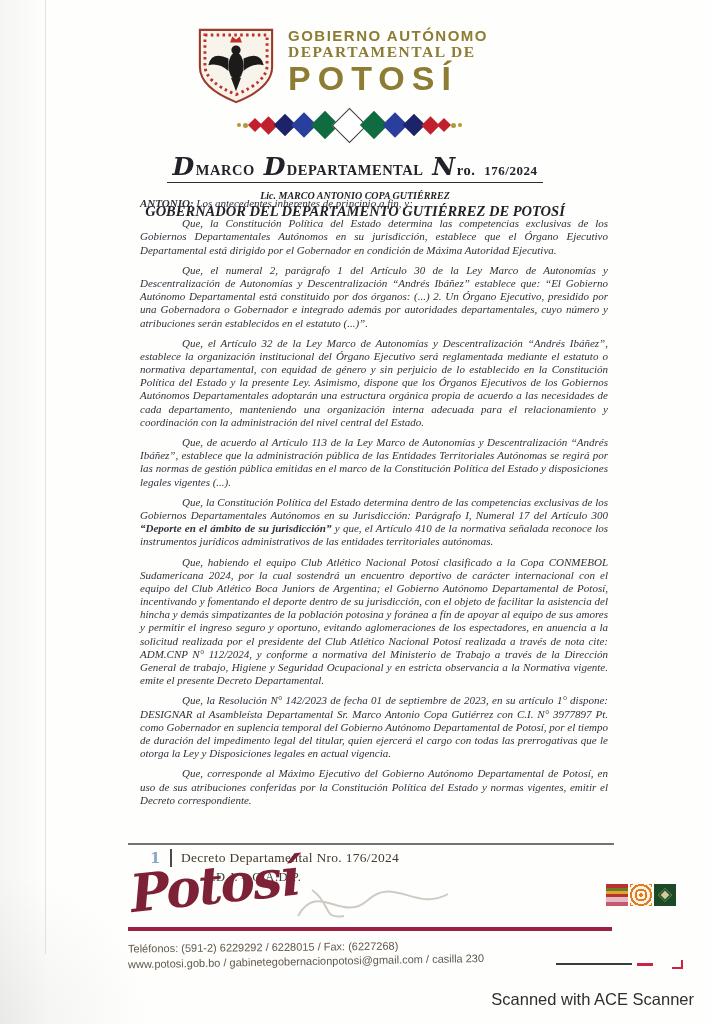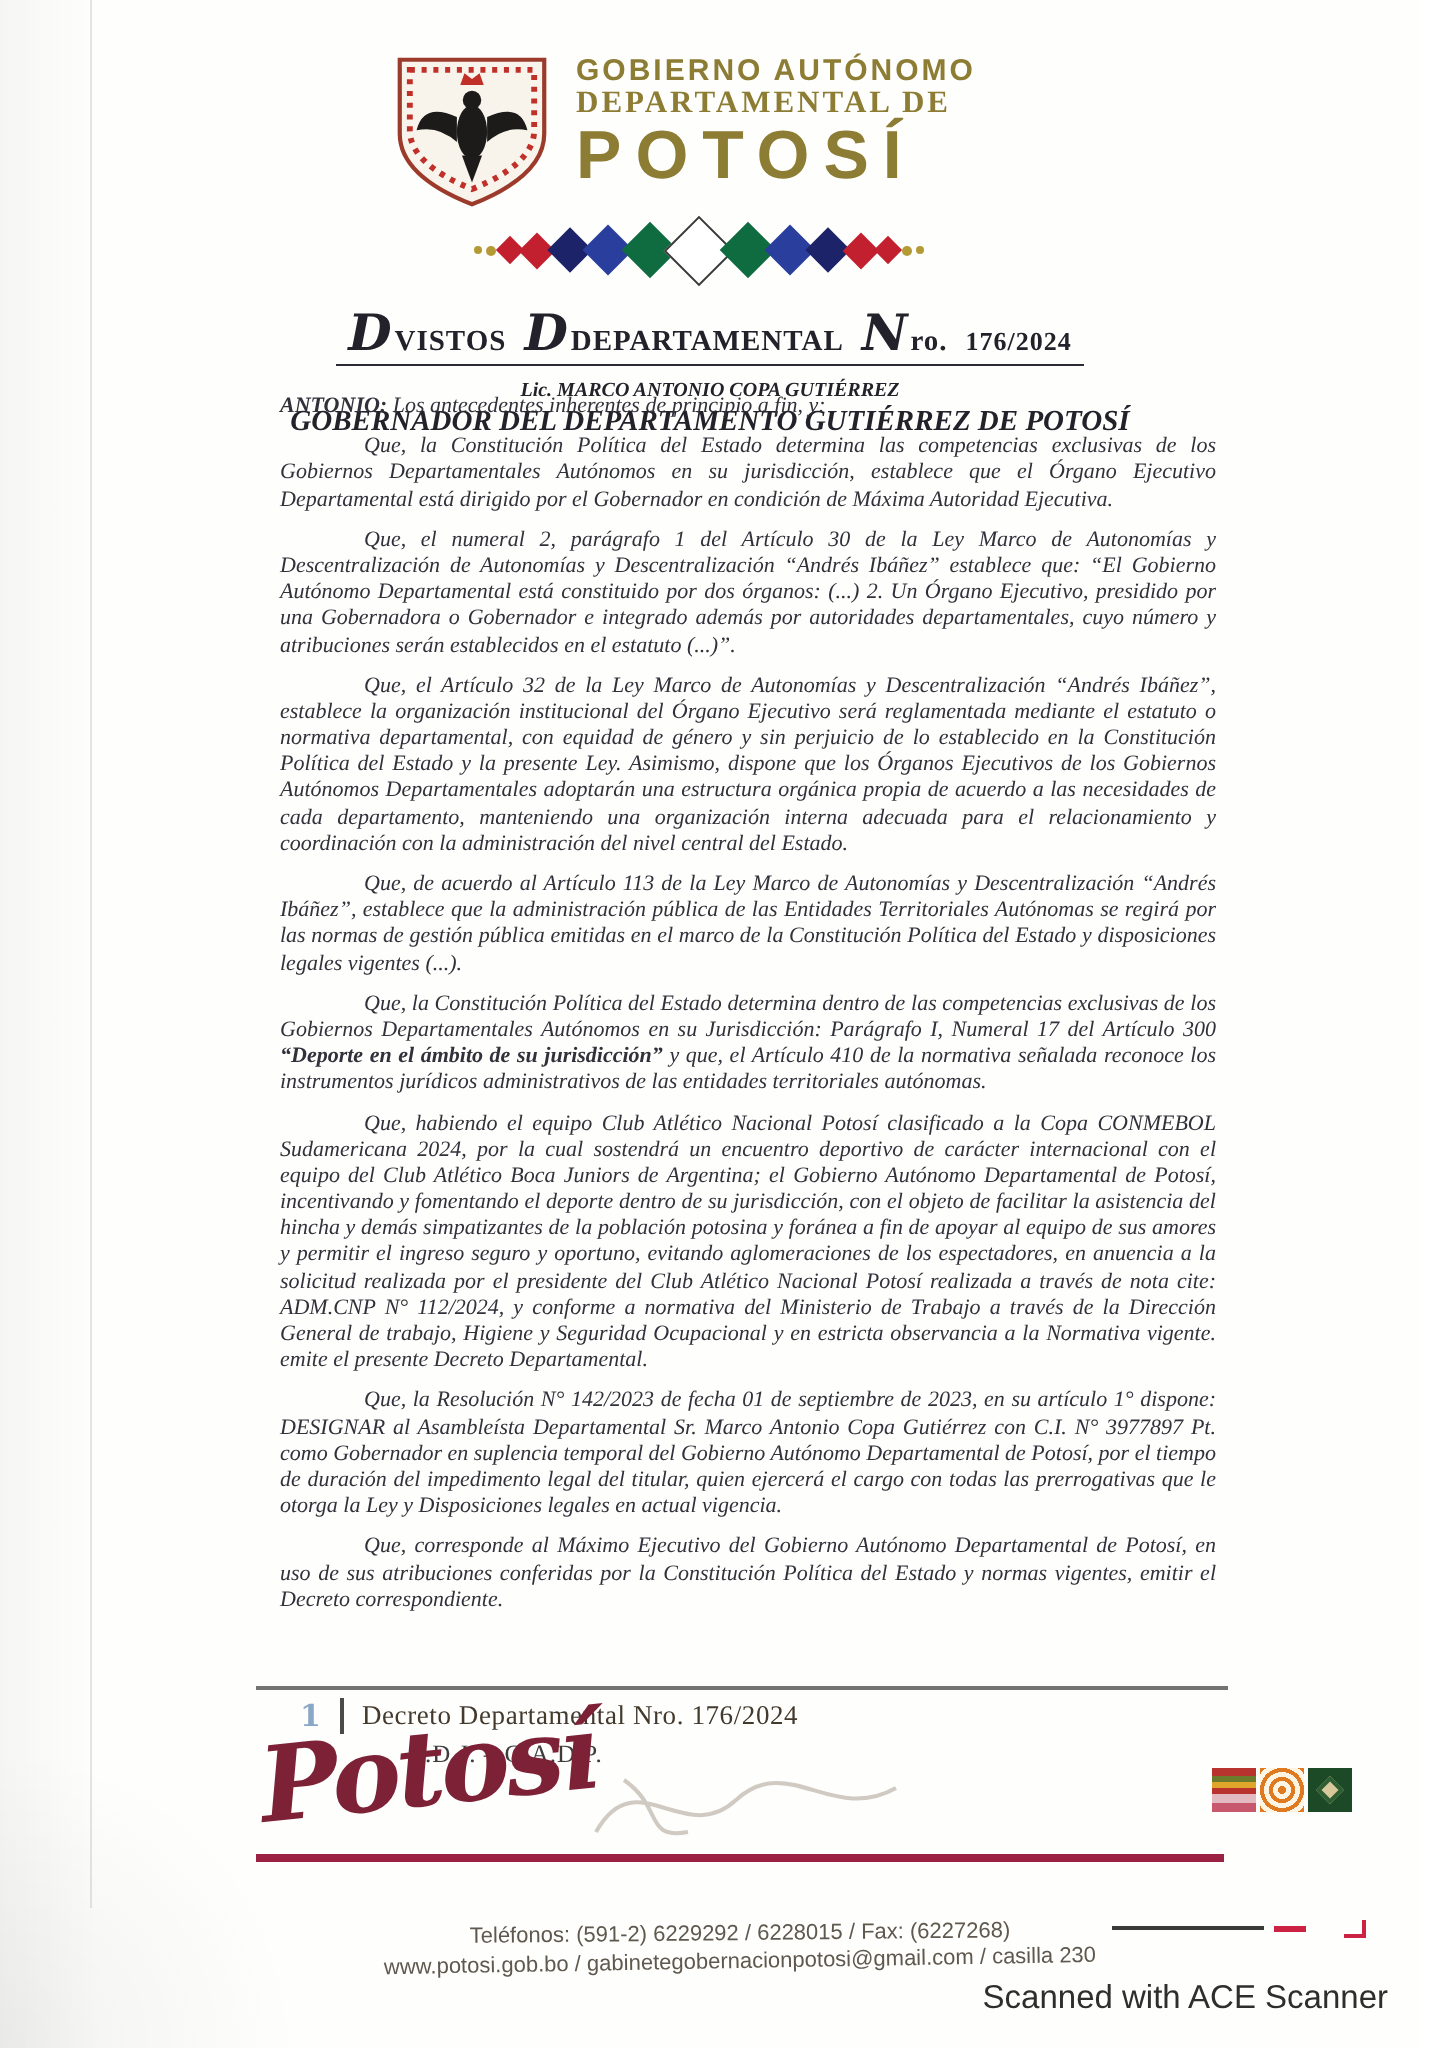--- a/index.html
+++ b/index.html
@@ -46,21 +46,21 @@
   .footer-rule{position:absolute;left:128px;top:843px;width:486px;height:2px;background:#5a5a58;opacity:.85;}
   .ref-row{position:absolute;left:150px;top:849px;display:flex;align-items:center;}
   .page-number{font-family:"DejaVu Serif",serif;font-size:15px;font-weight:bold;color:#8ba7c7;}
   .ref-sep{width:1.5px;height:18px;background:#4a4a48;margin:0 9px 0 10px;}
   .doc-ref{font-size:13.5px;color:#43392d;letter-spacing:.3px;}
   .office-abbrev{position:absolute;left:205px;top:870px;font-size:12.5px;color:#3c3c3c;letter-spacing:.5px;}
   .potosi-script{position:absolute;left:133px;top:868px;font-family:"DejaVu Serif",serif;
     font-style:italic;font-weight:bold;font-size:52px;letter-spacing:-2px;color:#7d2136;
     transform:rotate(-6deg);transform-origin:left bottom;line-height:1;}
   .brand-rule{position:absolute;left:128px;top:927px;width:484px;height:3.5px;background:#9b2242;}
-  .contact{position:absolute;left:128px;top:961px;width:484px;text-align:center;
+  .contact{position:absolute;left:128px;top:940px;width:484px;
     font-family:"Liberation Sans",sans-serif;color:#5f584e;}
   .phone-line{font-size:11px;transform:rotate(-0.6deg);}
   .web-line{font-size:11px;margin-top:2px;transform:rotate(-1deg);}
   .logo-squares{position:absolute;left:606px;top:884px;display:flex;gap:2px;}
   .lsq{width:22px;height:22px;}
   .lsq-stripes{background:linear-gradient(180deg,#b8322e 0 18%,#6c7a2c 18% 32%,#e0a62c 32% 46%,#b8322e 46% 60%,#e3b9c2 60% 80%,#c8586e 80% 100%);}
   .lsq-spiral{background:repeating-radial-gradient(circle at 50% 50%, #e07a20 0 2px, #fdf4e4 2px 4.5px);}
   .lsq-textile{background:#1d4a26;position:relative;}
   .lsq-textile::after{content:"";position:absolute;left:6px;top:6px;width:10px;height:10px;
     transform:rotate(45deg);background:#d8c89c;box-shadow:inset 0 0 0 2px #2e5c33;}
@@ -109,21 +109,21 @@
         <span class="diamond" style="height: 20px; width: 20px; background: rgb(15, 107, 64);"></span>
         <span class="diamond" style="height: 18px; width: 18px; background: rgb(42, 63, 157);"></span>
         <span class="diamond" style="height: 16px; width: 16px; background: rgb(29, 35, 104);"></span>
         <span class="diamond" style="height: 13px; width: 13px; background: rgb(194, 32, 46);"></span>
         <span class="diamond" style="height: 10px; width: 10px; background: rgb(194, 32, 46);"></span>
         <span class="dot" style="height: 5px; width: 5px; background: rgb(180, 154, 53);"></span>
         <span class="dot" style="height: 4px; width: 4px; background: rgb(180, 154, 53);"></span>
       </div>
 
     <div class="decree-title">
-      <span><span class="tw"><span class="cap">D</span><span class="caps-rest">VISTOS</span></span><span class="tw"><span class="cap">D</span><span class="caps-rest">DEPARTAMENTAL</span></span><span class="tw"><span class="cap">N</span><span class="caps-rest">ro.</span></span></span><span class="title-number">176/2024</span>
+      <span><span class="tw"><span class="cap">D</span><span class="caps-rest">MARCO</span></span><span class="tw"><span class="cap">D</span><span class="caps-rest">DEPARTAMENTAL</span></span><span class="tw"><span class="cap">N</span><span class="caps-rest">ro.</span></span></span><span class="title-number">176/2024</span>
     </div>
     <div class="signer-name">Lic. MARCO ANTONIO COPA GUTIÉRREZ</div>
     <div class="signer-title">GOBERNADOR DEL DEPARTAMENTO GUTIÉRREZ DE POTOSÍ</div>
   </div>
 
   <div class="body-text">
     <p><span class="lead">ANTONIO:</span><span> Los antecedentes inherentes de principio a fin, y:</span></p>
     <div>
         <p class="para"><span>Que, la Constitución Política del Estado determina las competencias exclusivas de los Gobiernos Departamentales Autónomos en su jurisdicción, establece que el Órgano Ejecutivo Departamental está dirigido por el Gobernador en condición de Máxima Autoridad Ejecutiva.</span></p>
         <p class="para"><span>Que, el numeral 2, parágrafo 1 del Artículo 30 de la Ley Marco de Autonomías y Descentralización de Autonomías y Descentralización “Andrés Ibáñez” establece que: “El Gobierno Autónomo Departamental está constituido por dos órganos: (...) 2. Un Órgano Ejecutivo, presidido por una Gobernadora o Gobernador e integrado además por autoridades departamentales, cuyo número y atribuciones serán establecidos en el estatuto (...)”.</span></p>

